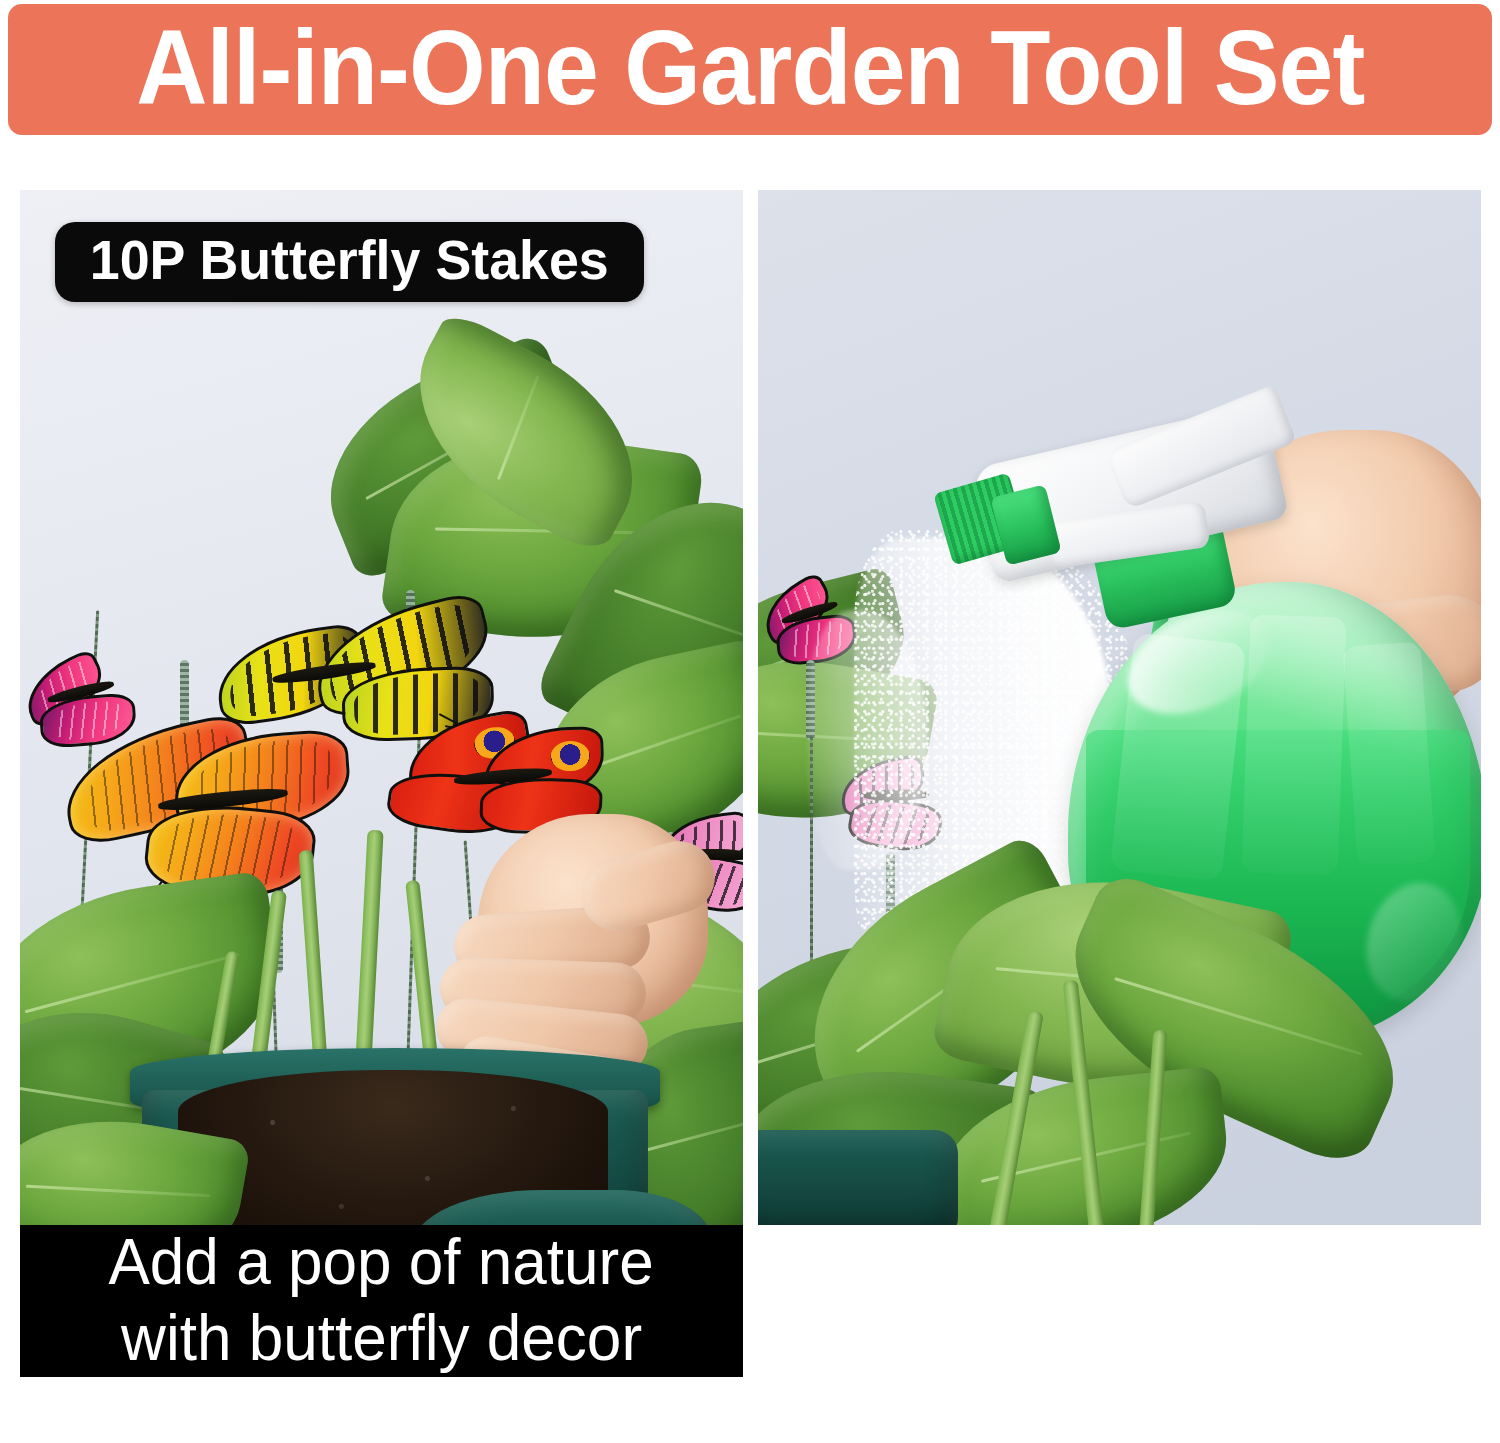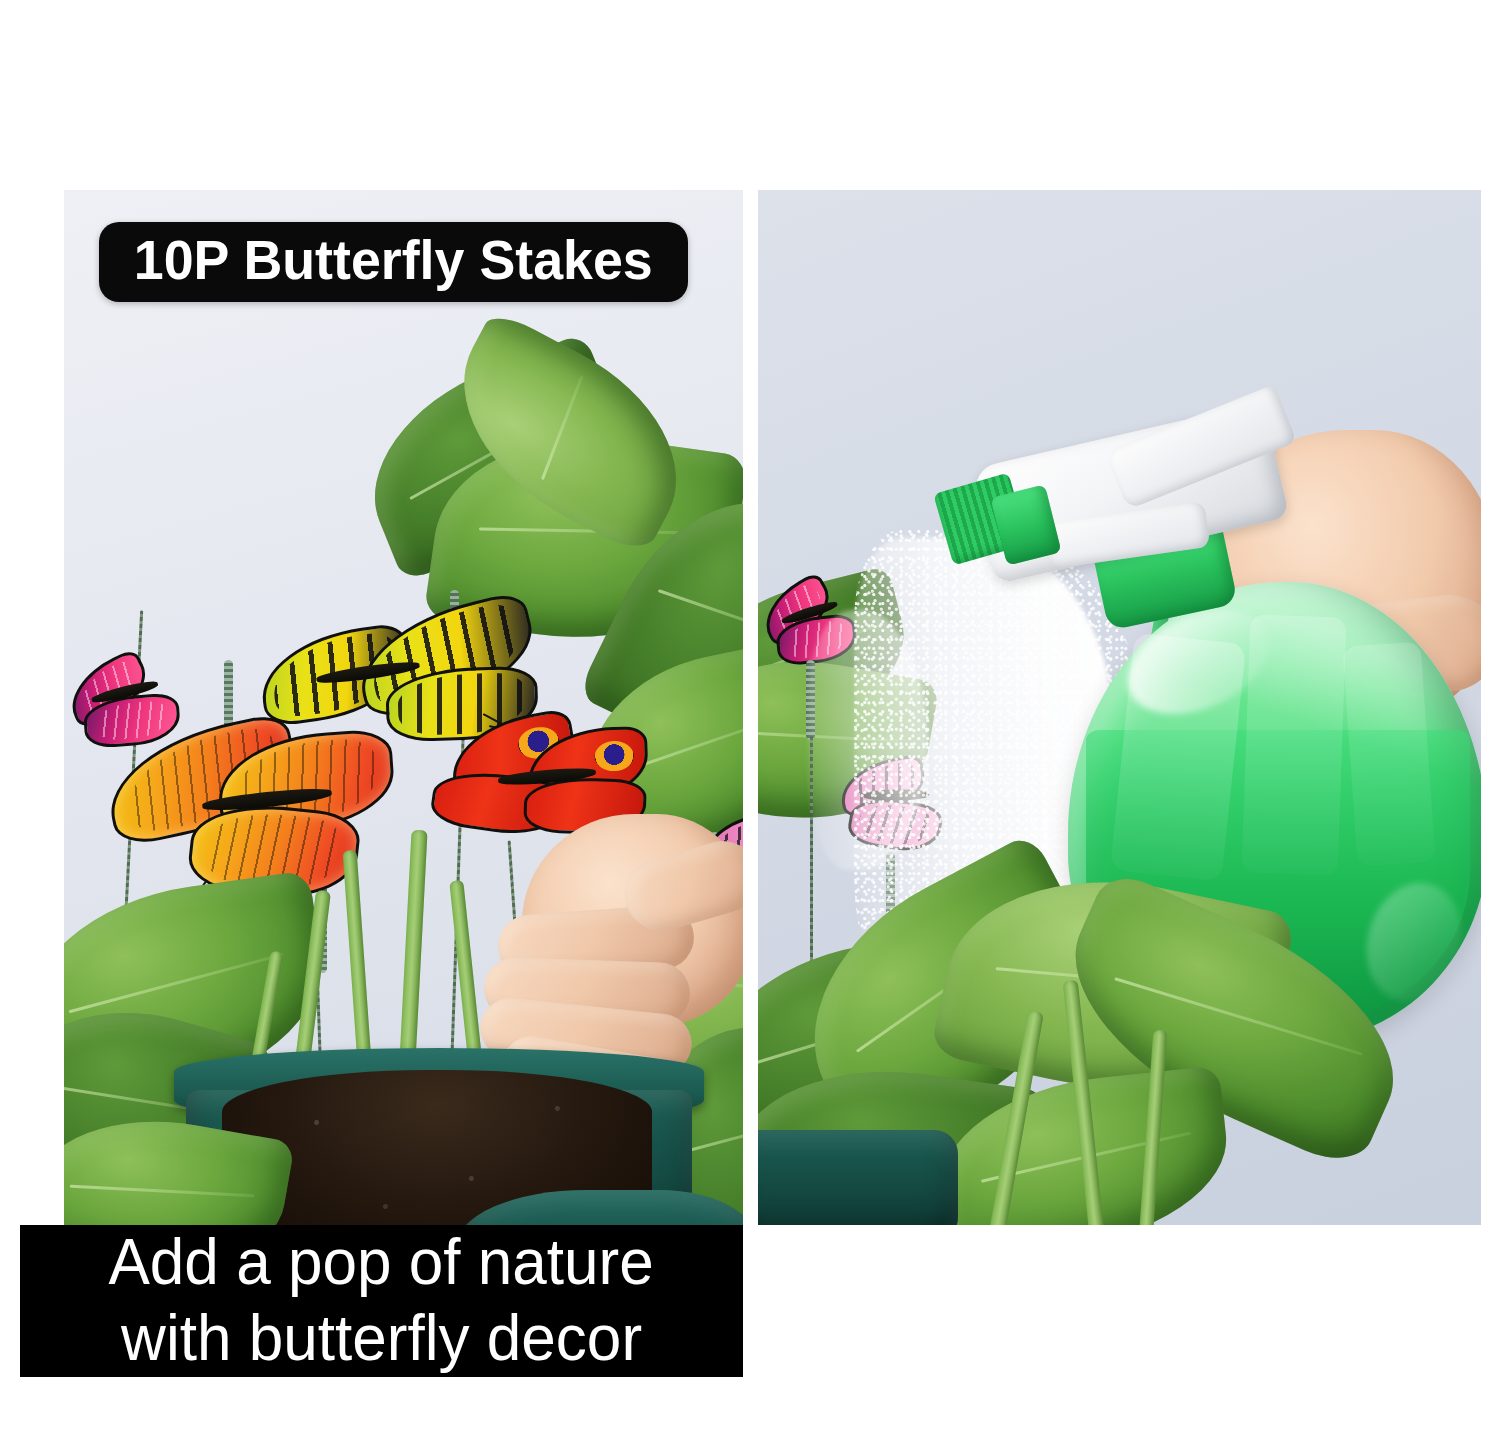--- a/index.html
+++ b/index.html
@@ -64,21 +64,21 @@
     flex-direction: column;
   }
 
   
   .photo {
     position: relative;
     width: 100%;
     height: 1035px;
     overflow: hidden;
   }
-  .photo-left  { background: linear-gradient(165deg,#EEF0F5 0%,#E4E7EF 45%,#D6DBE6 100%); margin-left: 44px; }
+  .photo-left  { background: linear-gradient(165deg,#EEF0F5 0%,#E4E7EF 45%,#D6DBE6 100%); }
   .photo-right { background: linear-gradient(160deg,#DCE1EA 0%,#D2D8E4 50%,#C9D0DE 100%); }
 
   
   .pill {
     position: absolute;
     left: 35px;
     top: 32px;
     z-index: 40;
     background: #0a0a0a;
     border-radius: 20px;
@@ -346,20 +346,23 @@
     position: absolute;
     background: linear-gradient(265deg, rgba(255,255,255,.98) 0%, rgba(255,255,255,.92) 30%, rgba(255,255,255,.72) 62%, rgba(255,255,255,.28) 88%, rgba(255,255,255,0) 100%);
     filter: blur(2px);
   }
 </style>
 </head>
 <body>
 
 <div class="page">
 
+  <div class="header-banner">
+    <div class="header-title">All-in-One Garden Tool Set</div>
+  </div>
 
   <div class="panels">
 
     <div class="panel">
 
       <div class="photo photo-left">
 
         <div class="scene">
 
           <div class="leaf dark" style="left:300px; top:185px; width:260px; height:165px; transform:rotate(-22deg);"></div>

